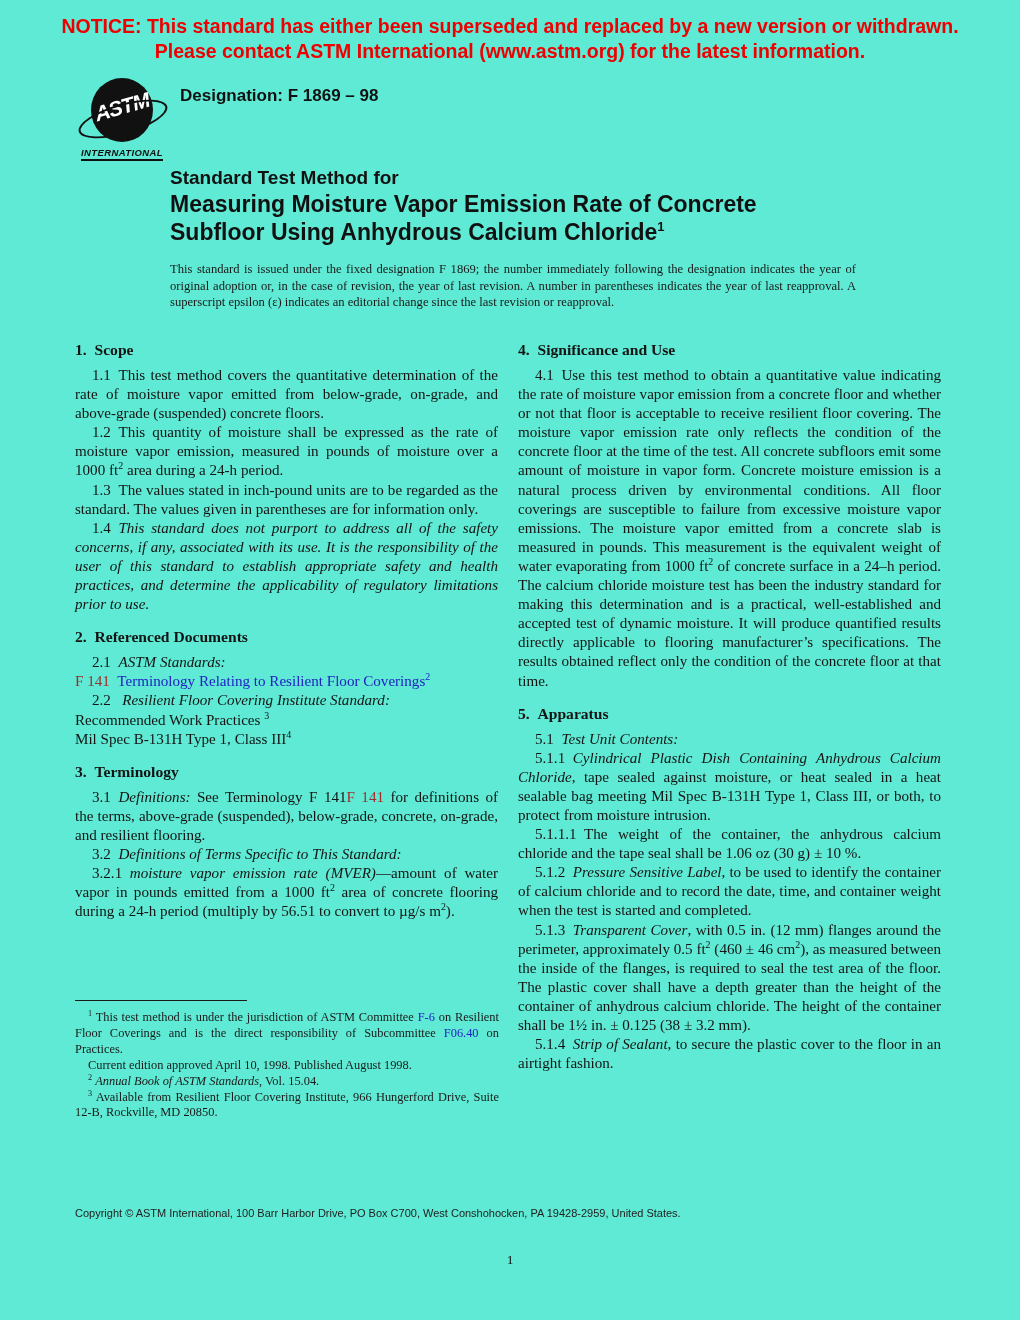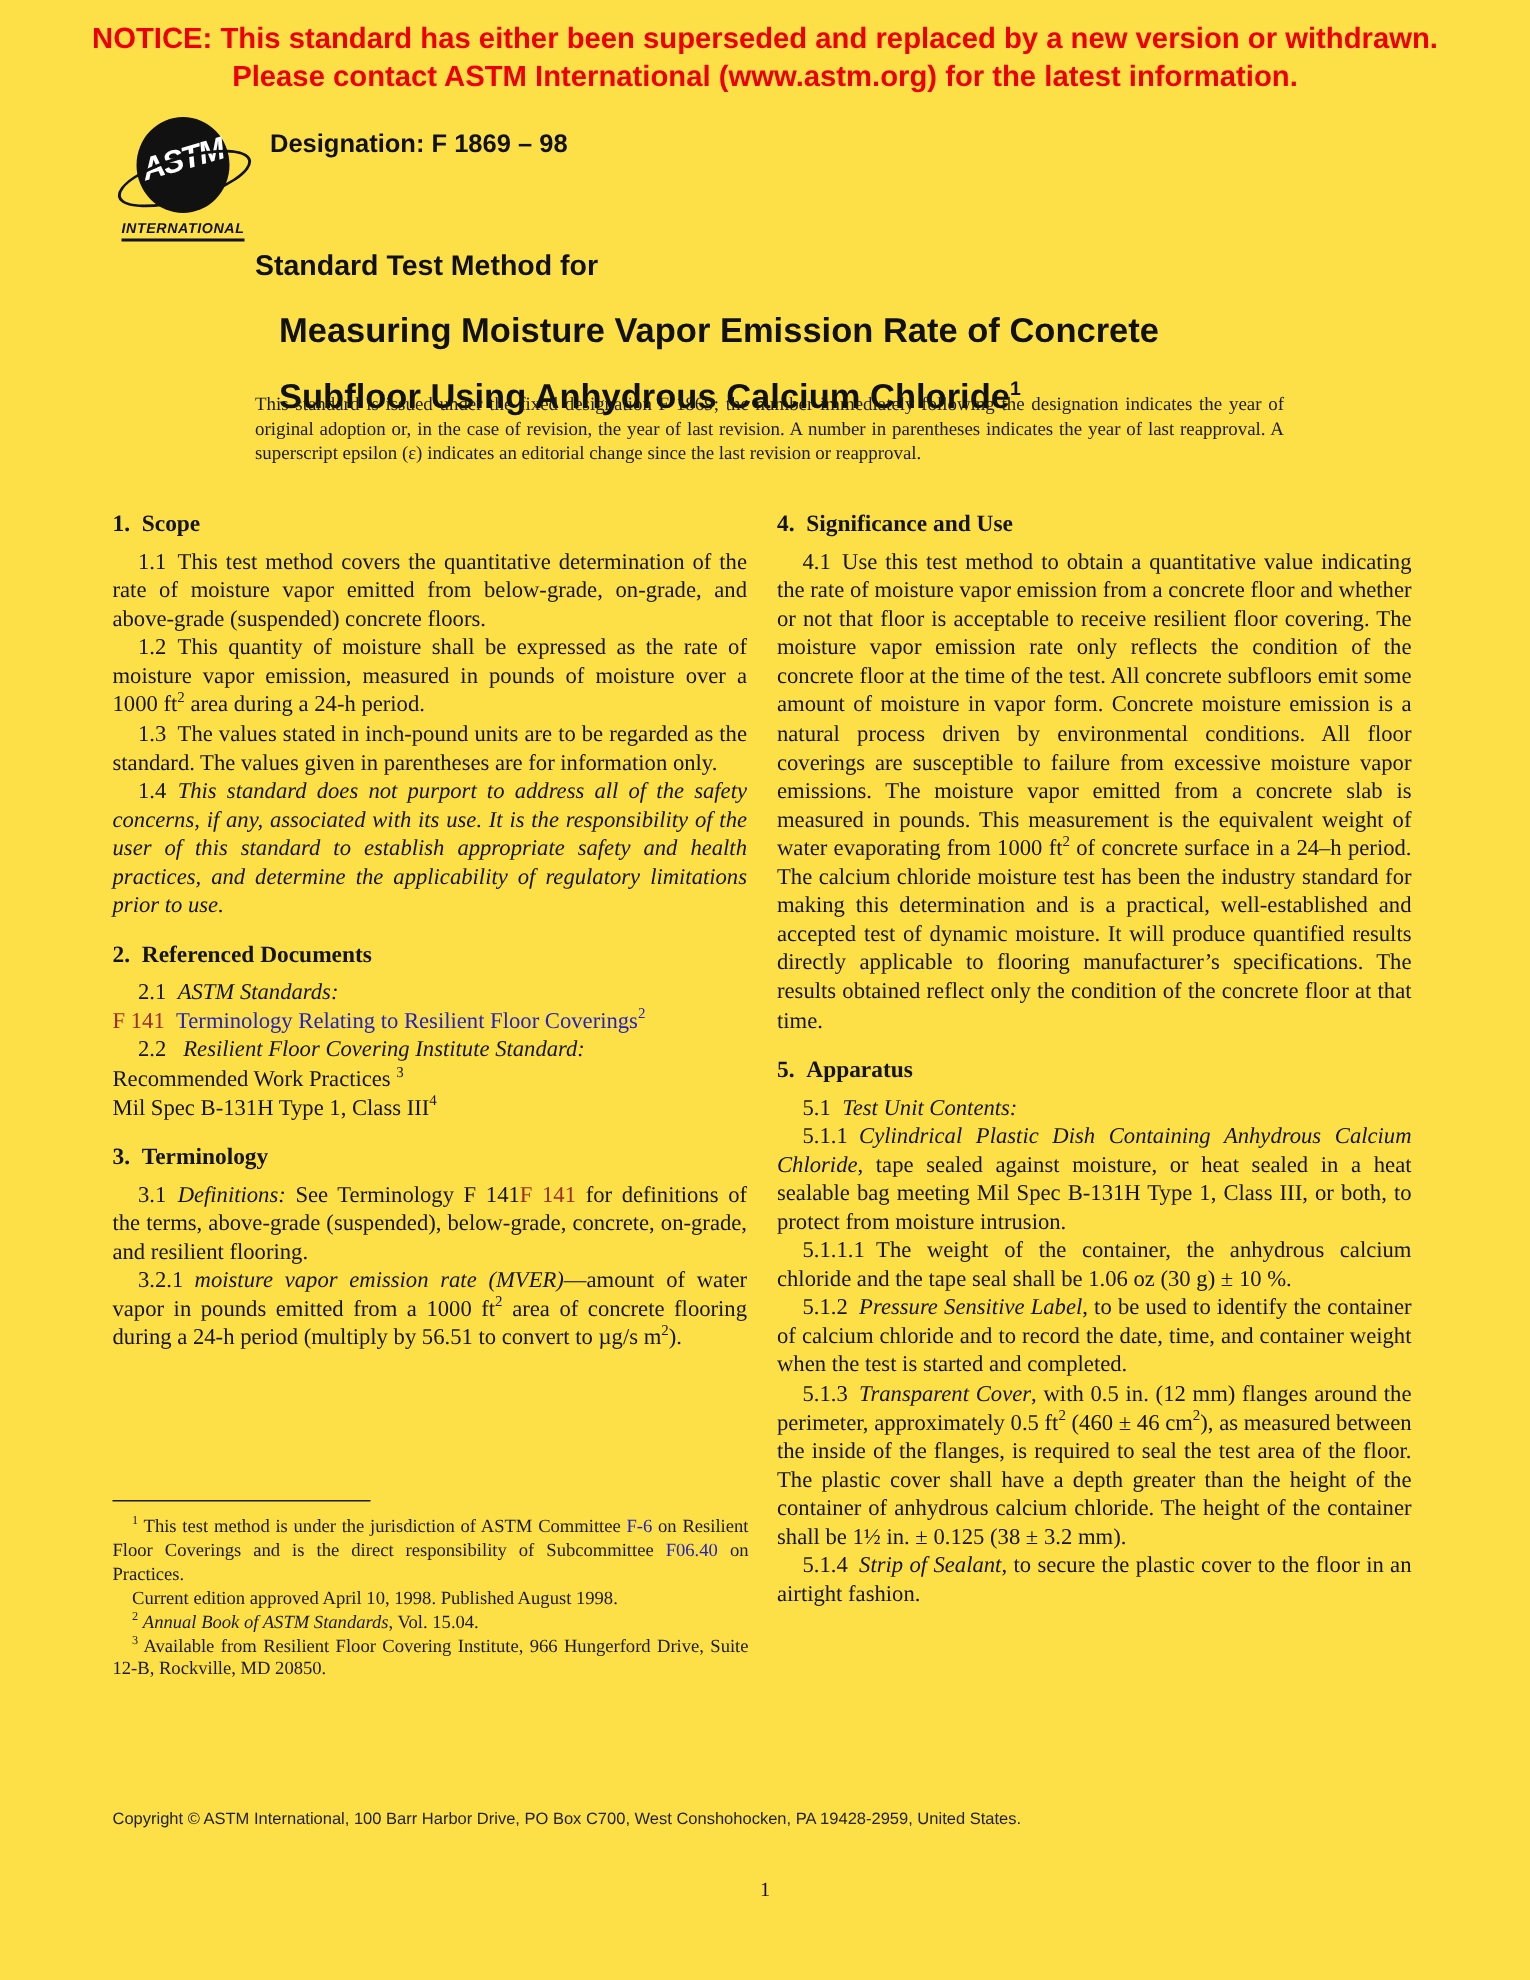--- a/index.html
+++ b/index.html
@@ -1,16 +1,16 @@
 <!DOCTYPE html>
 <html><head>
 <meta charset="utf-8">
 <style>
   html,body{margin:0;padding:0;background:#fff;}
-  .page{position:relative;width:1020px;height:1320px;background:#fde047;overflow:hidden;
+  .page{position:relative;width:1020px;height:1320px;background:#5eead4;overflow:hidden;
         font-family:"Liberation Serif",serif;color:#141414;}
   
   .notice{position:absolute;top:14px;left:0;width:100%;text-align:center;
           font-family:"Liberation Sans",sans-serif;font-weight:bold;
           font-size:19.5px;line-height:25px;color:#ee0000;}
   
   .logo{position:absolute;top:78px;left:70px;width:104px;text-align:center;}
   .globe{position:relative;width:62px;height:64px;margin:0 auto;background:#111;
          border-radius:50%;}
   .globe .acro{position:absolute;top:17px;left:2px;width:58px;color:#fff;
@@ -21,21 +21,21 @@
   .logo .sub{display:inline-block;margin-top:3px;font-family:"Liberation Sans",sans-serif;
          font-weight:bold;font-style:italic;font-size:9.5px;letter-spacing:.4px;
          border-bottom:2px solid #111;padding-bottom:1px;color:#111;}
   
   .desig{position:absolute;top:86px;left:180px;font-family:"Liberation Sans",sans-serif;
          font-weight:bold;font-size:17px;color:#111;}
   
   .titleblk{position:absolute;top:166px;left:170px;width:700px;
          font-family:"Liberation Sans",sans-serif;font-weight:bold;color:#111;}
   .titleblk .kicker{font-size:19px;line-height:24px;margin:0;}
-  .titleblk .main{font-size:23px;line-height:28px;margin:16px;}
+  .titleblk .main{font-size:23px;line-height:28px;margin:0;}
   .titleblk sup{font-size:13px;}
   
   .issuance{position:absolute;top:261px;left:170px;width:686px;
          font-size:12.6px;line-height:16.5px;text-align:justify;color:#1a1a1a;}
   
   .cols{position:absolute;top:340px;left:75px;width:877px;display:flex;gap:20px;}
   .col{width:423px;font-size:15.1px;line-height:19.1px;text-align:justify;}
   .sec-h{font-size:15.6px;line-height:19px;font-weight:bold;margin:13px 0 7px 0;
          text-align:left;font-family:"Liberation Serif",serif;}
   .col .sec-h:first-child{margin-top:0;}
@@ -95,20 +95,21 @@
         <p class="para ind"><span>1.3 The values stated in inch-pound units are to be regarded as the standard. The values given in parentheses are for information only.</span></p>
         <p class="para ind"><span>1.4 </span><span class="i">This standard does not purport to address all of the safety concerns, if any, associated with its use. It is the responsibility of the user of this standard to establish appropriate safety and health practices, and determine the applicability of regulatory limitations prior to use.</span></p>
         <h2 class="sec-h">2. Referenced Documents</h2>
         <p class="para ind"><span>2.1 </span><span class="i">ASTM Standards:</span></p>
         <p class="para"><span class="red">F 141</span><span> </span><span class="blue">Terminology Relating to Resilient Floor Coverings</span><sup class="blue">2</sup></p>
         <p class="para ind"><span>2.2  </span><span class="i">Resilient Floor Covering Institute Standard:</span></p>
         <p class="para"><span>Recommended Work Practices </span><sup>3</sup></p>
         <p class="para"><span>Mil Spec B-131H Type 1, Class III</span><sup>4</sup></p>
         <h2 class="sec-h">3. Terminology</h2>
         <p class="para ind"><span>3.1 </span><span class="i">Definitions:</span><span> See Terminology F 141</span><span class="red">F 141</span><span> for definitions of the terms, above-grade (suspended), below-grade, concrete, on-grade, and resilient flooring.</span></p>
+        <p class="para ind"><span>3.2 </span><span class="i">Definitions of Terms Specific to This Standard:</span></p>
         <p class="para ind"><span>3.2.1 </span><span class="i">moisture vapor emission rate (MVER)</span><span>—amount of water vapor in pounds emitted from a 1000 ft</span><sup>2</sup><span> area of concrete flooring during a 24-h period (multiply by 56.51 to convert to µg/s m</span><sup>2</sup><span>).</span></p>
       </div>
     <div class="col">
         <h2 class="sec-h">4. Significance and Use</h2>
         <p class="para ind"><span>4.1 Use this test method to obtain a quantitative value indicating the rate of moisture vapor emission from a concrete floor and whether or not that floor is acceptable to receive resilient floor covering. The moisture vapor emission rate only reflects the condition of the concrete floor at the time of the test. All concrete subfloors emit some amount of moisture in vapor form. Concrete moisture emission is a natural process driven by environmental conditions. All floor coverings are susceptible to failure from excessive moisture vapor emissions. The moisture vapor emitted from a concrete slab is measured in pounds. This measurement is the equivalent weight of water evaporating from 1000 ft</span><sup>2</sup><span> of concrete surface in a 24–h period. The calcium chloride moisture test has been the industry standard for making this determination and is a practical, well-established and accepted test of dynamic moisture. It will produce quantified results directly applicable to flooring manufacturer’s specifications. The results obtained reflect only the condition of the concrete floor at that time.</span></p>
         <h2 class="sec-h">5. Apparatus</h2>
         <p class="para ind"><span>5.1 </span><span class="i">Test Unit Contents:</span></p>
         <p class="para ind"><span>5.1.1 </span><span class="i">Cylindrical Plastic Dish Containing Anhydrous Calcium Chloride</span><span>, tape sealed against moisture, or heat sealed in a heat sealable bag meeting Mil Spec B-131H Type 1, Class III, or both, to protect from moisture intrusion.</span></p>
         <p class="para ind"><span>5.1.1.1 The weight of the container, the anhydrous calcium chloride and the tape seal shall be 1.06 oz (30 g) ± 10 %.</span></p>
         <p class="para ind"><span>5.1.2 </span><span class="i">Pressure Sensitive Label</span><span>, to be used to identify the container of calcium chloride and to record the date, time, and container weight when the test is started and completed.</span></p>

